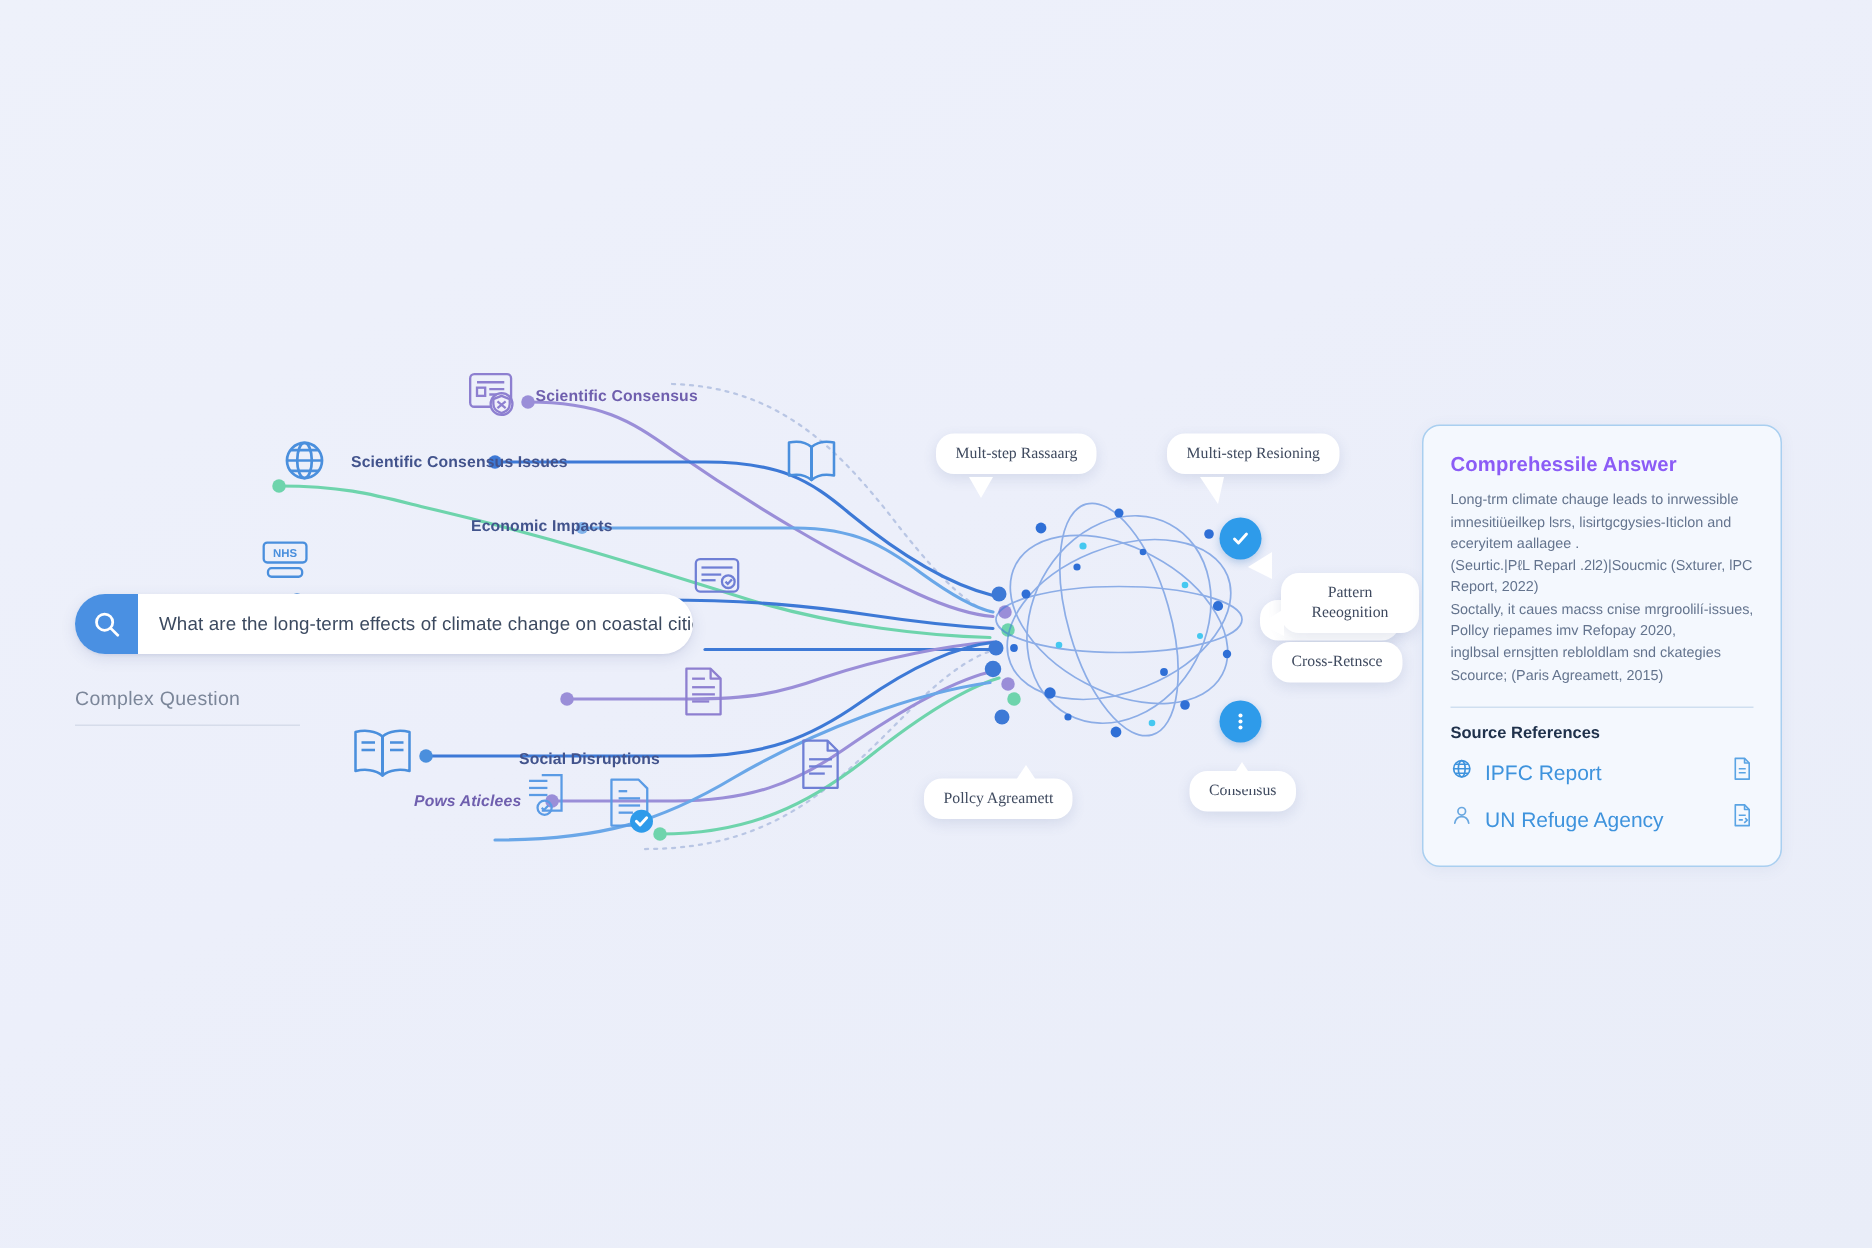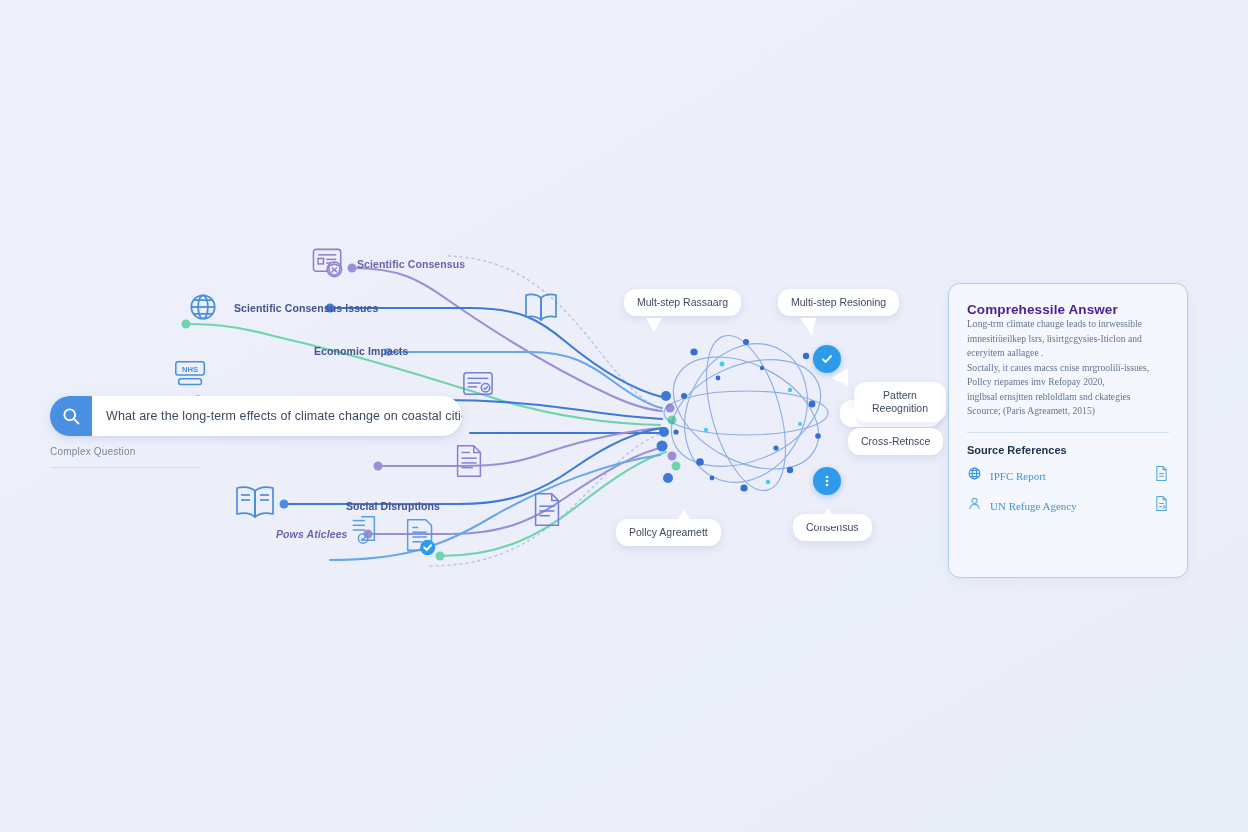--- a/index.html
+++ b/index.html
@@ -24,21 +24,21 @@
   }
   .search-icon-box {
     width: 42px; background: #4a90e2; display: flex;
     align-items: center; justify-content: center; flex: 0 0 42px;
   }
   .search-text {
     flex: 1; display: flex; align-items: center; padding: 0 14px;
     font-size: 12.5px; color: #3c4a60; white-space: nowrap; overflow: hidden;
     letter-spacing: .1px;
   }
-  .caption { margin-top: 10px; font-size: 10px; color: #7b8699; letter-spacing: .2px; }
+  .caption { margin-top: 22px; font-size: 13px; color: #7b8699; letter-spacing: .2px; }
   .caption-rule { margin-top: 10px; width: 150px; height: 1px; background: #d6dcea; }
 
   
   .src-label {
     position: absolute; font-size: 10.5px; font-weight: 700;
     color: #4b5a86; white-space: nowrap; letter-spacing: .1px;
   }
   .src-label.purple { color: #6f5fae; }
   .src-label.indigo  { color: #42538c; }
 
@@ -64,47 +64,47 @@
   .core-inner span {
     color: #fff; font-size: 26px; font-weight: 400; letter-spacing: .5px;
     text-shadow: 0 0 10px rgba(255,255,255,.85);
   }
 
   
   .chip {
     position: absolute; background: #fff; border-radius: 12px;
     padding: 7px 13px; font-size: 10.5px; color: #3f4a5f;
     box-shadow: 0 3px 9px rgba(70,90,150,.14);
-    white-space: nowrap; line-height: 1.25; text-align: center;
+    white-space: nowrap; line-height: 1.25; text-align: center; font-family: Liberation Serif, serif;
   }
   .chip.two-line { white-space: normal; width: 92px; }
 
   
   .badge-circle {
     position: absolute; width: 28px; height: 28px; border-radius: 50%;
     background: #2e9bea; display: flex; align-items: center; justify-content: center;
     box-shadow: 0 2px 6px rgba(40,110,190,.30);
   }
 
   
   .panel {
     position: absolute; left: 948px; top: 283px; width: 240px; height: 295px;
     background: #f4f8fe; border: 1.5px solid #a9cff0; border-radius: 12px;
     padding: 18px 18px 14px 18px;
     box-shadow: 0 2px 10px rgba(70,100,160,.07);
   }
-  .panel h2 { font-size: 13.5px; color: #4c1d95; font-weight: 700; letter-spacing: .1px; }
-  .panel-body { font-size: 9.6px; line-height: 1.52; color: #64748e; font-family: Liberation Serif, serif; }
+  .panel h2 { font-size: 13.5px; color: #8b5cf6; font-weight: 700; letter-spacing: .1px; }
+  .panel-body { margin-top: 10px; font-size: 9.6px; line-height: 1.52; color: #64748e; }
   .panel-body p { margin: 0; }
   .panel-rule { margin: 13px 0 11px; height: 1px; background: #cfdff0; }
   .panel h3 { font-size: 11px; color: #20324c; font-weight: 700; }
   .ref-row {
     display: flex; align-items: center; gap: 8px; margin-top: 9px;
   }
-  .ref-name { font-size: 11px; color: #3e93dd; flex: 1; font-family: Liberation Serif, serif; }
+  .ref-name { font-size: 14px; color: #3e93dd; flex: 1; }
   .ref-doc { margin-left: auto; }
 </style>
 </head>
 <body>
 
 <div id="stage">
 
   <svg id="wires" viewBox="0 0 1248 832">
     <defs>
       <style>
@@ -364,20 +364,21 @@
       <path d="M256 126 L240 136 L256 144 Z"></path>
       <path d="M72 248 L84 230 L96 248 Z"></path>
       <path d="M216 246 L228 228 L240 246 Z"></path>
     </g>
   </svg>
 
   <div class="panel">
     <h2>Comprehessile Answer</h2>
     <div class="panel-body">
       <p>Long-trm climate chauge leads to inrwessible imnesitiüeilkep lsrs, lisirtgcgysies-Iticlon and eceryitem aallagee .</p>
+      <p>(Seurtic.|PℓL Reparl .2l2)|Soucmic (Sxturer, lPC Report, 2022)</p>
       <p>Soctally, it caues macss cnise mrgroolilí-issues,</p>
       <p>Pollcy riepames imv Refopay 2020,</p>
       <p>inglbsal ernsjtten rebloldlam snd ckategies</p>
       <p>Scource; (Paris Agreamett, 2015)</p>
     </div>
     <div class="panel-rule"></div>
     <h3>Source References</h3>
 
     <div class="ref-row">
       <span>

